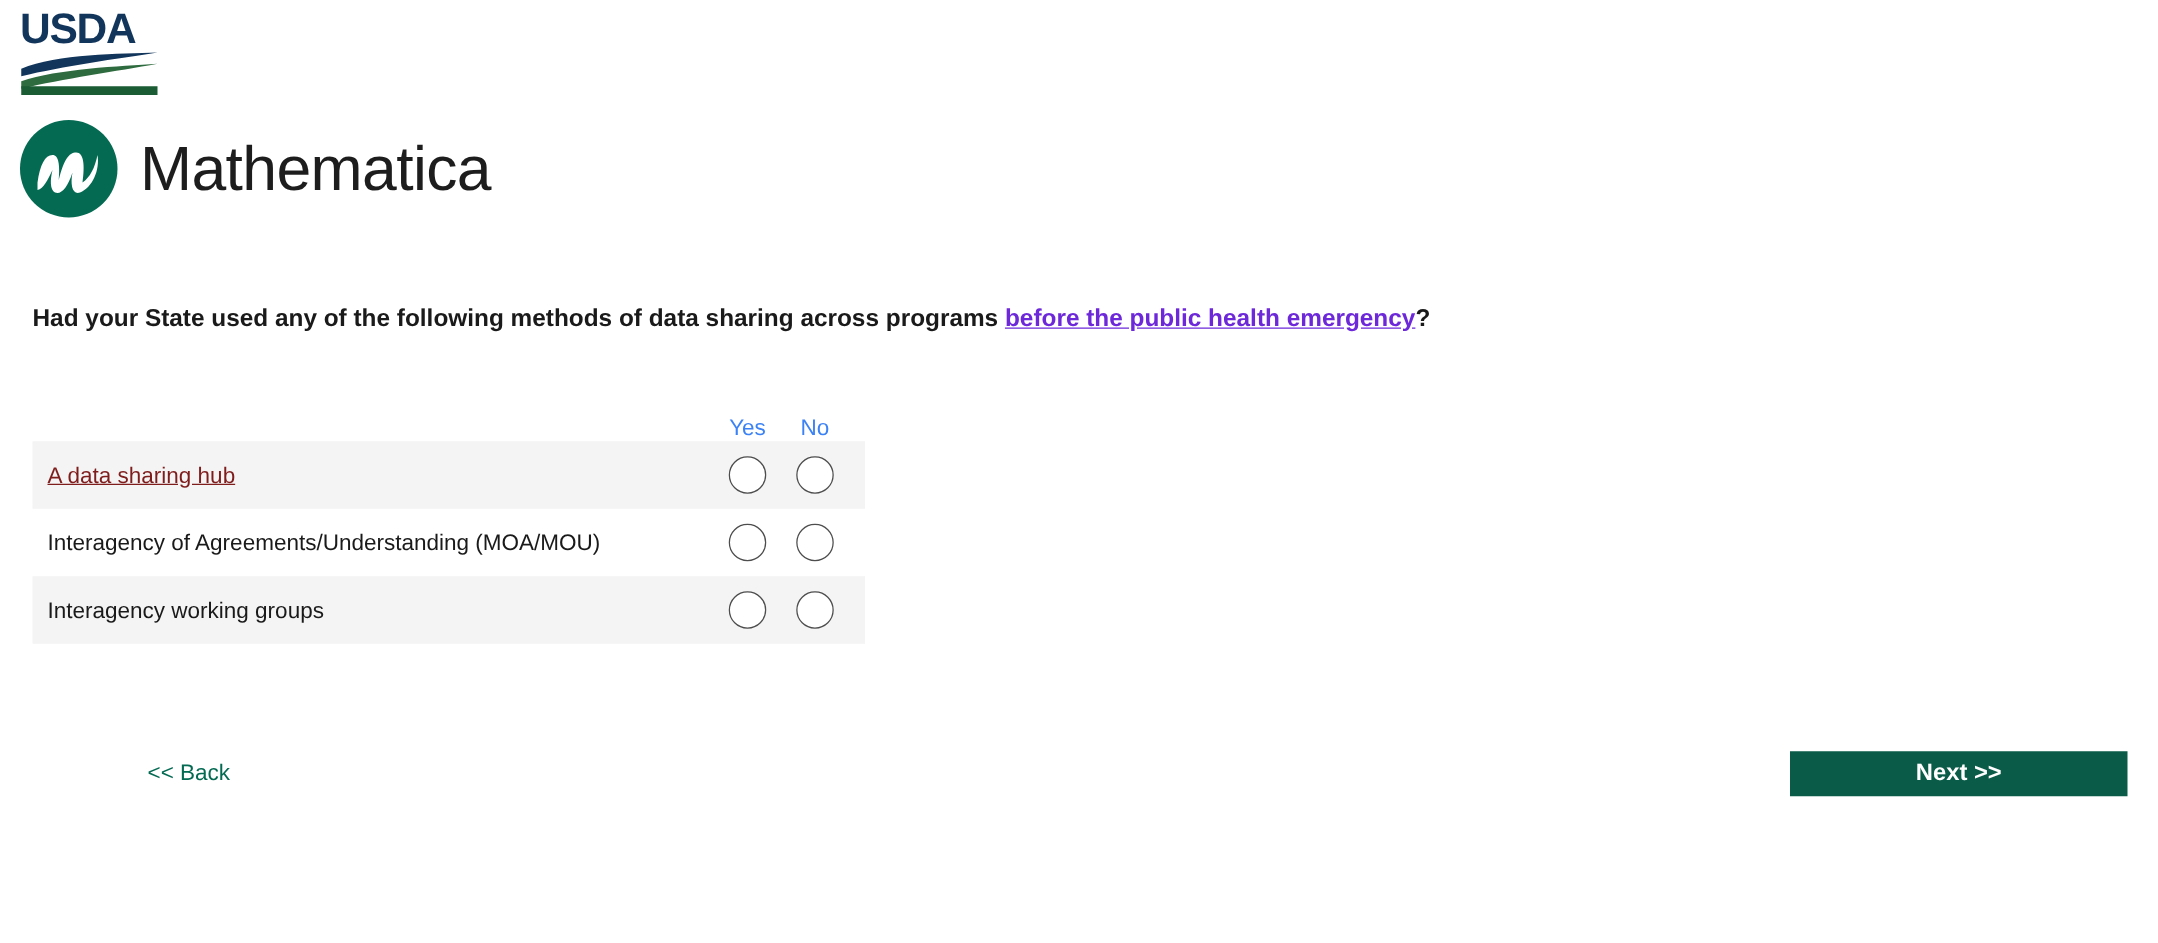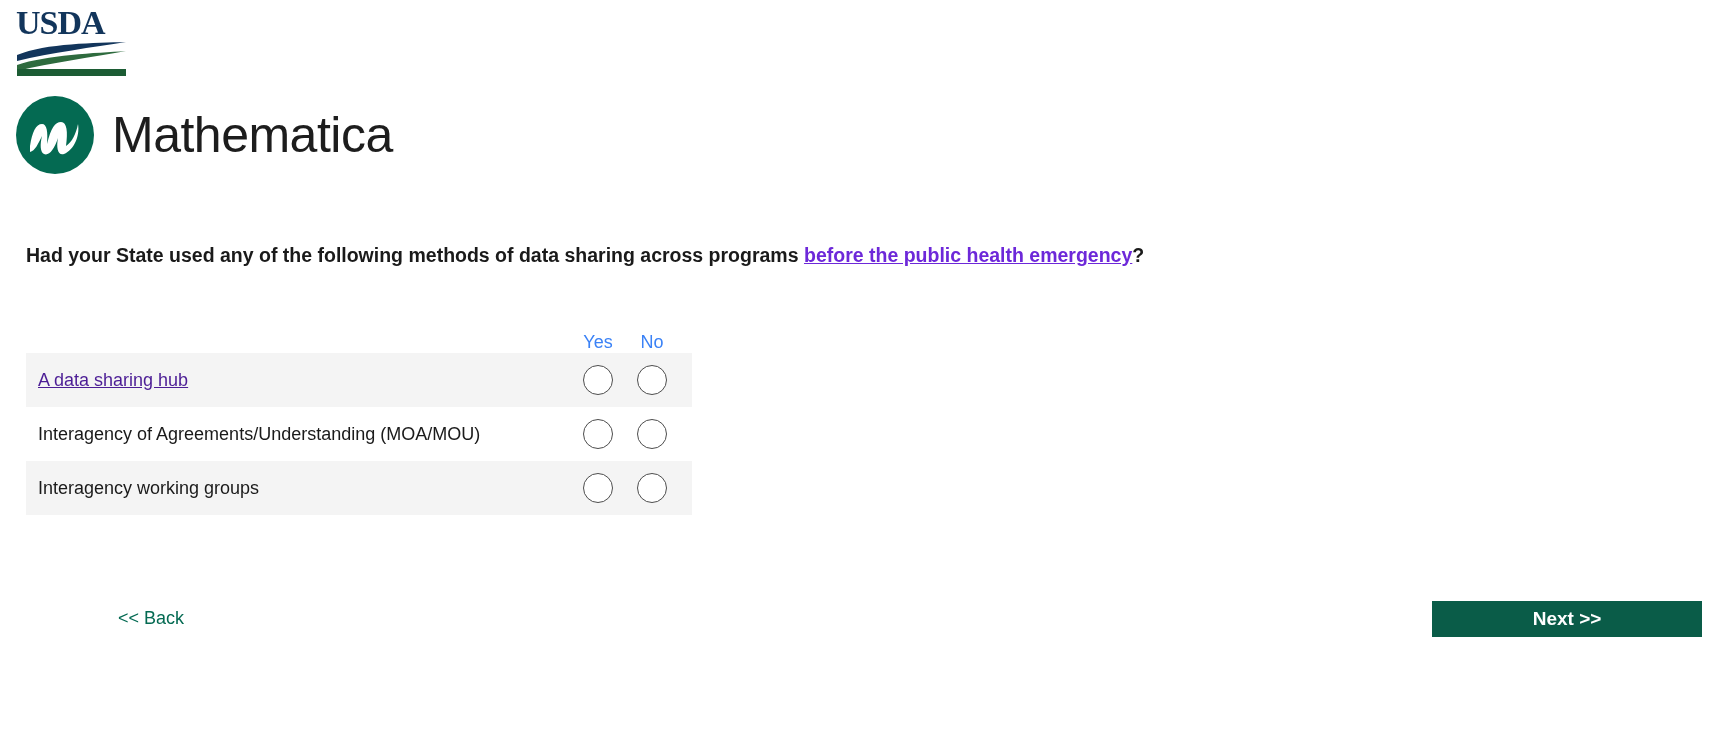--- a/index.html
+++ b/index.html
@@ -22,21 +22,21 @@
     left: 16px;
     top: 6px;
   }
 
   .usda-logo {
     width: 112px;
     height: 72px;
     position: relative;
   }
   .usda-word {
-    font-family: Liberation Serif, serif;
+    font-family: Liberation Sans, sans-serif;
     font-weight: bold;
     font-size: 34px;
     letter-spacing: -1px;
     color: #12355b;
     line-height: 34px;
     display: block;
   }
   .usda-swoosh {
     position: relative;
     width: 112px;
@@ -113,21 +113,21 @@
   }
   .grid-row.striped { background: #f4f4f4; }
   .grid-row .label-col {
     width: 545px;
     padding-left: 12px;
     box-sizing: border-box;
     font-size: 18px;
     color: #1a1a1a;
   }
   .grid-row .label-col a {
-    color: #4c1d95;
+    color: #7f1d1d;
   }
   .grid-row .opt-col {
     width: 54px;
     display: flex;
     justify-content: center;
     align-items: center;
   }
   .radio {
     width: 30px;
     height: 30px;

